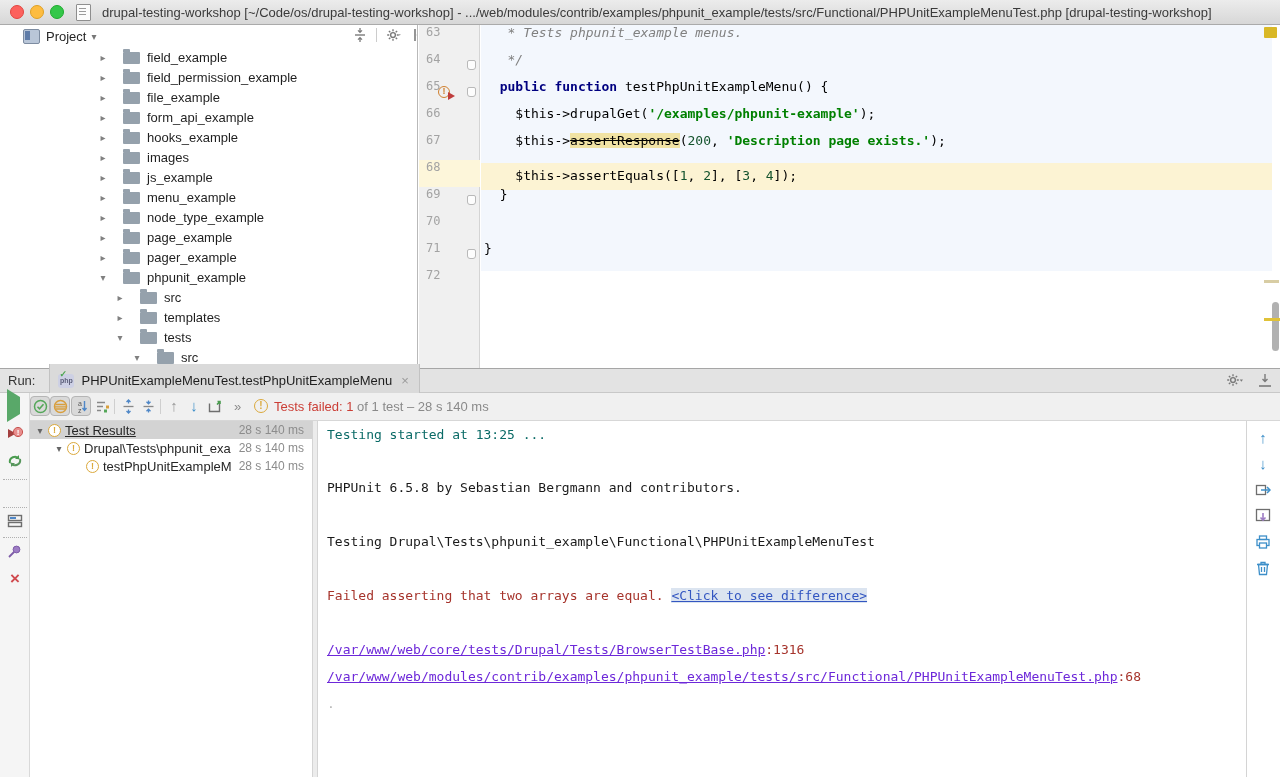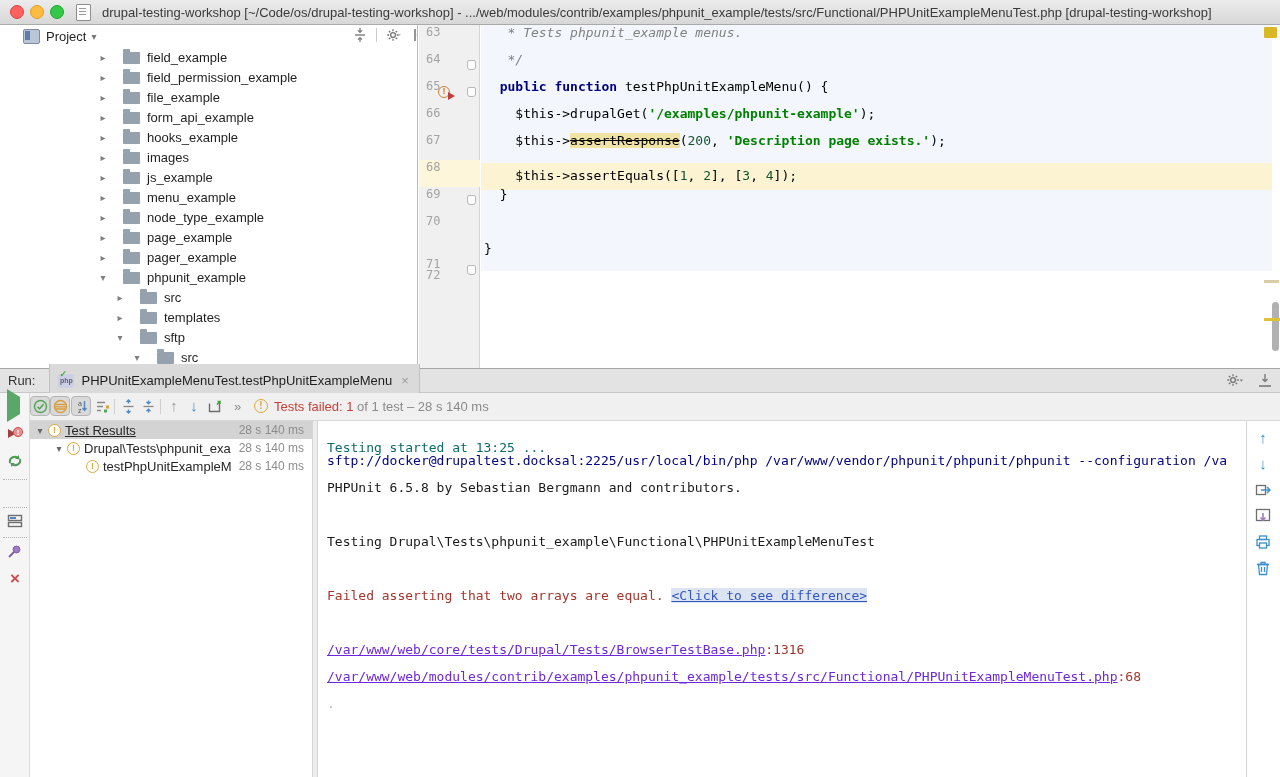--- a/index.html
+++ b/index.html
@@ -232,21 +232,21 @@
           <span class="tlabel">src</span>
         </div>
         <div class="tree-row" style="padding-left: 114px;">
           <span class="chev">▸</span>
           <span class="folder"></span>
           <span class="tlabel">templates</span>
         </div>
         <div class="tree-row" style="padding-left: 114px;">
           <span class="chev">▾</span>
           <span class="folder"></span>
-          <span class="tlabel">sftp</span>
+          <span class="tlabel">tests</span>
         </div>
         <div class="tree-row" style="padding-left: 131px;">
           <span class="chev">▾</span>
           <span class="folder"></span>
           <span class="tlabel">src</span>
         </div>
       </div>
   </div>
 
   <div class="editor">
@@ -274,21 +274,21 @@
         <div class="g-row active" style="top: 135px;">
           <span class="g-num">68</span>
         </div>
         <div class="g-row" style="top: 162px;">
           <span class="g-num">69</span>
           <span class="g-fold"></span>
         </div>
         <div class="g-row" style="top: 189px;">
           <span class="g-num">70</span>
         </div>
-        <div class="g-row" style="top: 232px;">
+        <div class="g-row" style="top: 216px;">
           <span class="g-num">71</span>
           <span class="g-fold"></span>
         </div>
         <div class="g-row" style="top: 243px;">
           <span class="g-num">72</span>
         </div>
       </div>
     <div class="code-lines">
         <div class="code-line" style="top: 0px;"><span class="tok-cm">   * Tests phpunit_example menus.</span></div>
         <div class="code-line" style="top: 27px;"><span class="tok-cm">   */</span></div>
@@ -442,22 +442,21 @@
         </div>
         <div class="tt-row" style="padding-left: 42px;">
           <span class="tt-chev"></span>
           <span class="tt-ico">!</span>
           <span class="tt-label" style="max-width: 137px;">testPhpUnitExampleM</span>
           <span class="tt-time">28 s 140 ms</span>
         </div>
       </div>
     <div class="splitter"></div>
     <div class="console">
-        <div class="con-line" style="top: 19px;"><span class="c-teal">Testing started at 13:25 ...</span></div>
-        <div class="con-line" style="top: 32px;"><span class="c-navy">sftp://docker@drupaltest.docksal:2225/usr/local/bin/php /var/www/vendor/phpunit/phpunit/phpunit --configuration /va</span></div>
+        <div class="con-line" style="top: 6px;"><span class="c-teal">Testing started at 13:25 ...</span></div>
         <div class="con-line" style="top: 59px;"><span>PHPUnit 6.5.8 by Sebastian Bergmann and contributors.</span></div>
         <div class="con-line" style="top: 86px;"></div>
         <div class="con-line" style="top: 113px;"><span>Testing Drupal\Tests\phpunit_example\Functional\PHPUnitExampleMenuTest</span></div>
         <div class="con-line" style="top: 140px;"></div>
         <div class="con-line" style="top: 167px;"><span class="c-err">Failed asserting that two arrays are equal. </span><span class="c-linkbox">&lt;Click to see difference&gt;</span></div>
         <div class="con-line" style="top: 194px;"></div>
         <div class="con-line" style="top: 221px;"><span class="c-link">/var/www/web/core/tests/Drupal/Tests/BrowserTestBase.php</span><span class="c-err">:1316</span></div>
         <div class="con-line" style="top: 248px;"><span class="c-link">/var/www/web/modules/contrib/examples/phpunit_example/tests/src/Functional/PHPUnitExampleMenuTest.php</span><span class="c-err">:68</span></div>
         <div class="con-line" style="top: 275px;"><span class="c-dim">.</span></div>
       </div>

